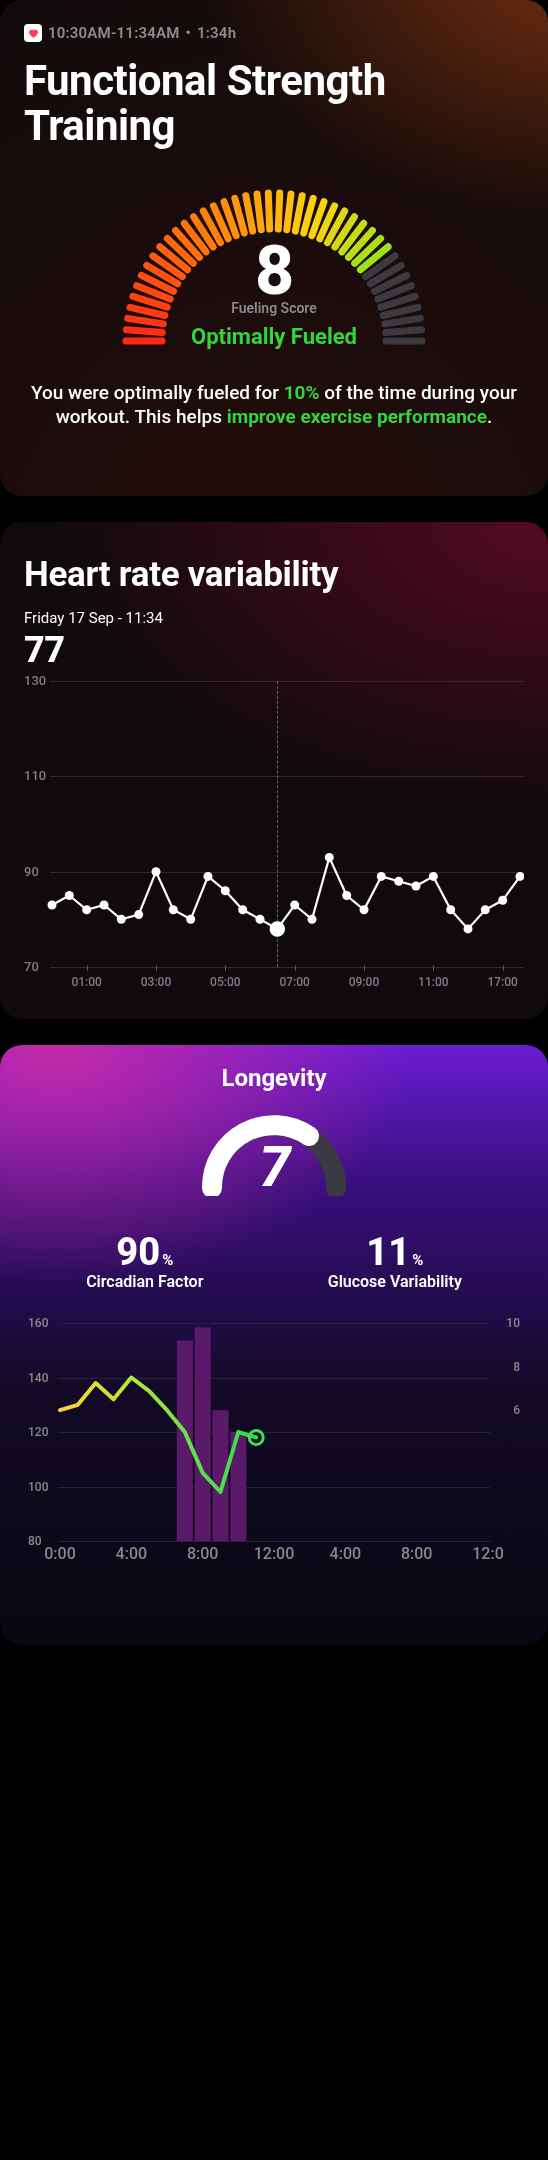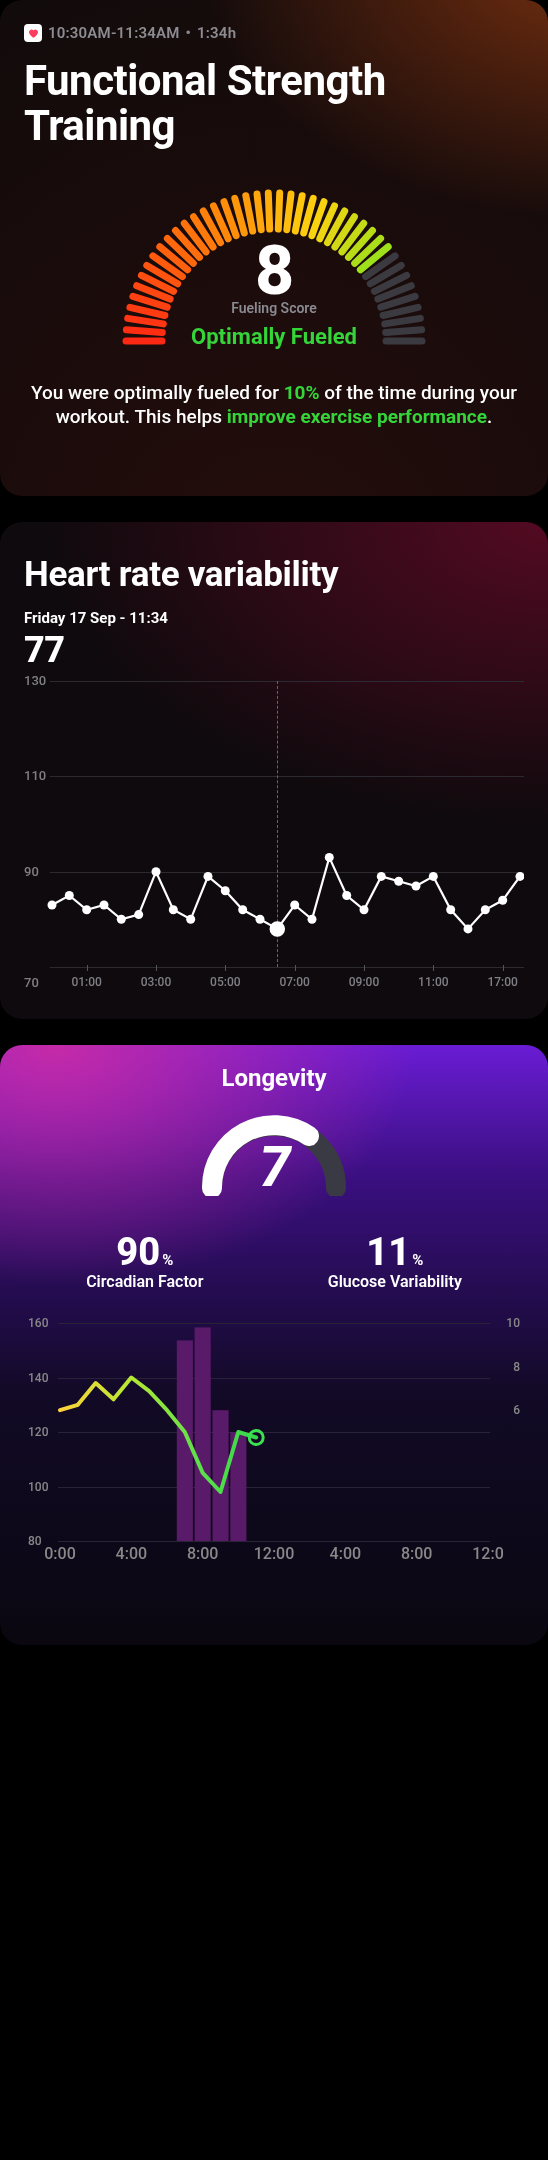--- a/index.html
+++ b/index.html
@@ -48,21 +48,21 @@
   .explain { text-align: center; font-size: 19px; line-height: 1.28; font-weight: 500; padding: 0 6px; margin-top: 12px; }
   .explain .hl { color: #35d53a; font-weight: 700; }
 
   
   .card-hrv {
     background: radial-gradient(ellipse 1000px 600px at 100% 0%, rgba(120,10,45,0.65), transparent 50%),
                 #0f0a0d;
     height: 497px;
   }
   .hrv-title { font-size: 35px; font-weight: 700; letter-spacing: -.3px; margin-top: 8px; }
-  .hrv-sub { font-size: 15px; font-weight: 700; margin-top: 14px; color: #fff; }
+  .hrv-sub { font-size: 15px; font-weight: 400; margin-top: 14px; color: #fff; }
   .hrv-val { font-size: 36px; font-weight: 800; margin-top: 2px; letter-spacing: -.5px; }
   .hrv-chart { position: relative; width: 100%; height: 318px; margin-top: 6px; }
   .hrv-chart .ylab { position: absolute; left: 0; font-size: 13px; color: #7f7f85; font-weight: 500; }
   .hrv-chart .xlab { position: absolute; bottom: 6px; font-size: 12px; color: #7f7f85; font-weight: 500; transform: translateX(-50%); }
   .hrv-chart .gridline { position: absolute; left: 26px; right: 0; height: 1px; background: #2a2a30; }
   .hrv-chart .vtick { position: absolute; bottom: 24px; width: 1px; height: 6px; background: #555; }
   .hrv-chart .vdash { position: absolute; top: 4px; bottom: 28px; width: 0; border-left: 1px dashed #666; }
   .hrv-chart svg { position: absolute; left: 0; top: 0; }
   .hrv-chart .dot { fill: #fff; stroke: none; }
   .hrv-chart .dot-hl { fill: #fff; stroke: #fff; stroke-width: 2.5; }
@@ -176,21 +176,21 @@
   <div class="hrv-val">77</div>
 
   <div class="hrv-chart" id="hrv-chart">
       <div class="gridline" style="top: 4px;"></div>
       <div class="ylab" style="top: -4px;">130</div>
       <div class="gridline" style="top: 99.3333px;"></div>
       <div class="ylab" style="top: 91.3333px;">110</div>
       <div class="gridline" style="top: 194.667px;"></div>
       <div class="ylab" style="top: 186.667px;">90</div>
       <div class="gridline" style="top: 290px;"></div>
-      <div class="ylab" style="top: 298px;">70</div>
+      <div class="ylab" style="top: 282px;">70</div>
       <div class="vtick" style="left: 62.6667px;"></div>
       <div class="xlab" style="left: 62.6667px;">01:00</div>
       <div class="vtick" style="left: 132px;"></div>
       <div class="xlab" style="left: 132px;">03:00</div>
       <div class="vtick" style="left: 201.333px;"></div>
       <div class="xlab" style="left: 201.333px;">05:00</div>
       <div class="vtick" style="left: 270.667px;"></div>
       <div class="xlab" style="left: 270.667px;">07:00</div>
       <div class="vtick" style="left: 340px;"></div>
       <div class="xlab" style="left: 340px;">09:00</div>

